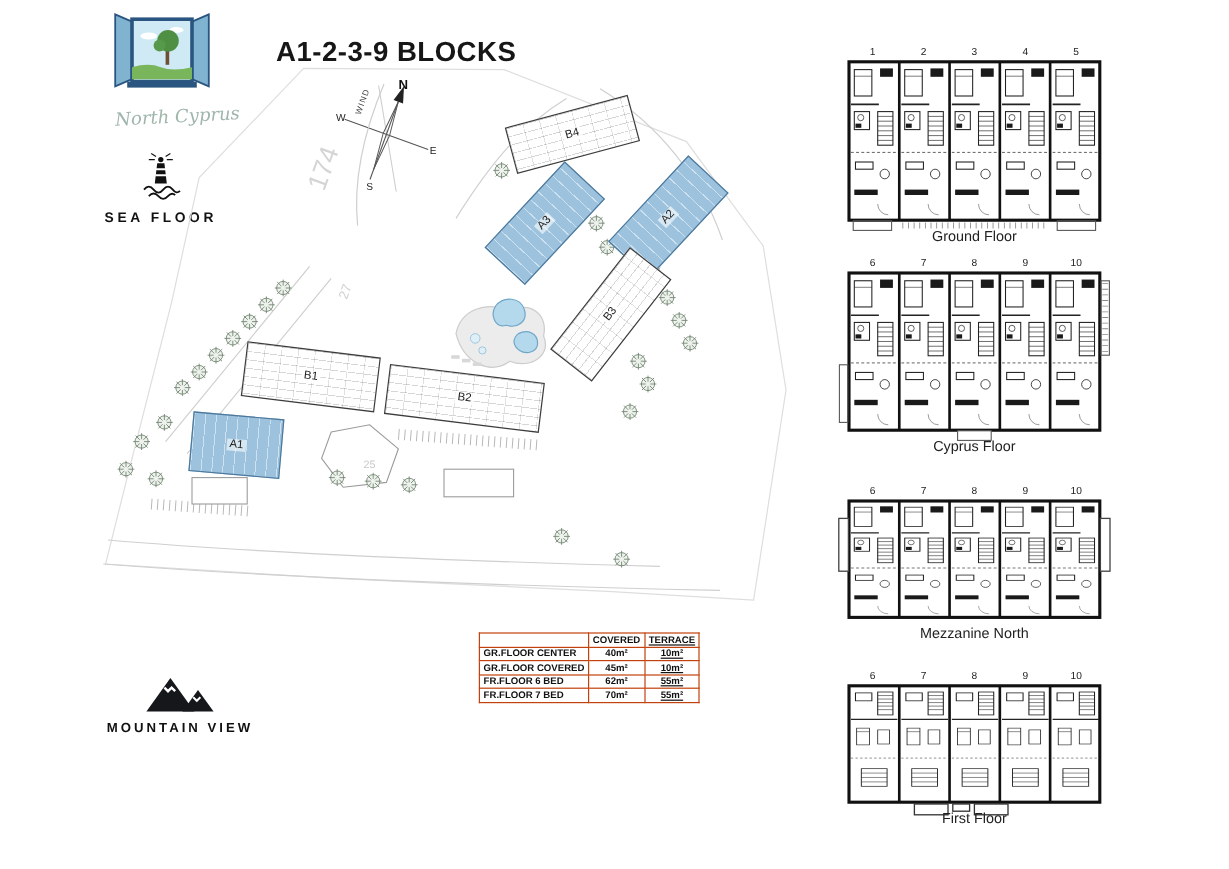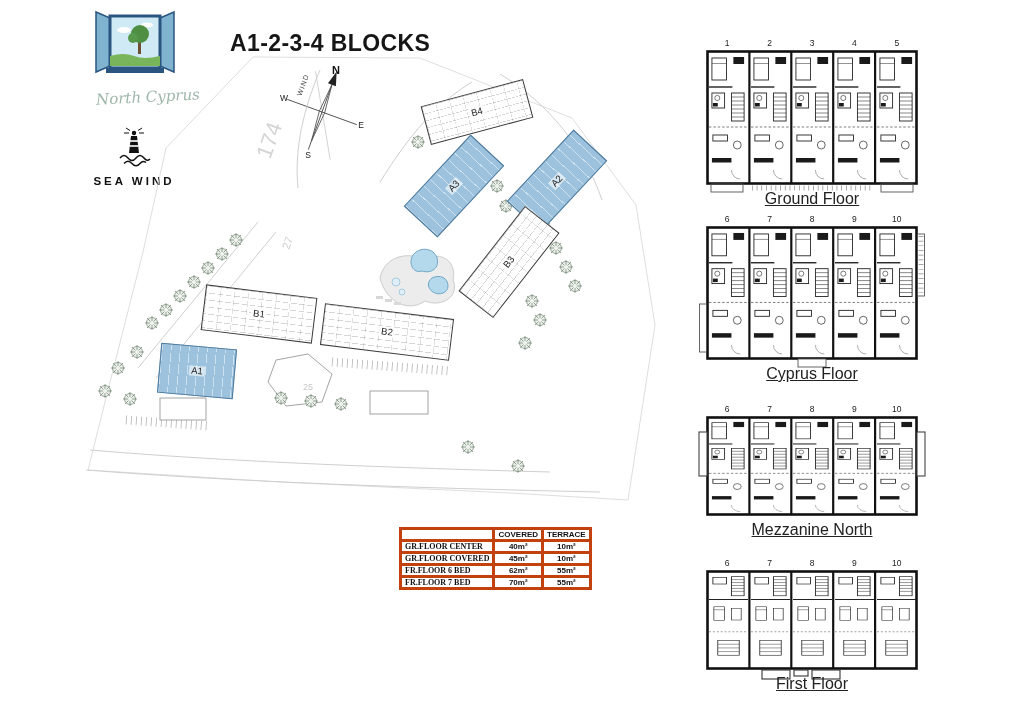--- a/index.html
+++ b/index.html
@@ -30,30 +30,30 @@
             repeating-linear-gradient(90deg, rgba(0,0,0,0.12) 0 0.7px, transparent 0.7px 14px); }
   .bldA { background-color:#9cc2dd; border:1px solid #4c789c;
           background-image:repeating-linear-gradient(90deg, rgba(255,255,255,0.5) 0 0.8px, transparent 0.8px 9px); }
   .bld span { font-size:9.5px; color:#1b1b1b; background:rgba(255,255,255,0.85);
               padding:0 2px; line-height:1.15; }
   .bldA span { background:rgba(255,255,255,0.6); }
 
   
   .tbl { position:absolute; left:399px; top:527px; border-collapse:collapse;
          font-size:8px; font-weight:bold; color:#111; }
-  .tbl td { border:3px solid #c2410c; padding:0 3px; height:11.5px; text-align:center; white-space:nowrap; }
-  .tbl td:first-child { text-align:left; min-width:88px;font-family:Liberation Serif, serif; }
+  .tbl td { border:1px solid #c2410c; padding:0 3px; height:11.5px; text-align:center; white-space:nowrap; }
+  .tbl td:first-child { text-align:left; min-width:88px; }
   .tbl td:nth-child(2) { min-width:44px; }
-  .tbl td:nth-child(3) { min-width:42px; }
+  .tbl td:nth-child(3) { min-width:42px;text-decoration:underline; }
 
   
   .floor-group { position:absolute; left:706px; width:212px; }
   .unit-numbers { display:flex; height:12px; }
   .unit-numbers span { flex:1; text-align:center; font-size:8.5px; color:#222; }
-  .floor-label { text-align:center; font-size:16px; color:#222; margin-top:5px;text-decoration:underline; }
+  .floor-label { text-align:center; font-size:12px; color:#222; margin-top:5px; }
   .strip { overflow:visible; display:block; }
 </style>
 </head>
 <body>
 
 <div class="page">
 
   <svg width="0" height="0" style="position:absolute">
     <defs>
       <symbol id="u1" viewBox="0 0 40 128" preserveAspectRatio="none">
@@ -127,24 +127,24 @@
       <line x1="7" y1="7" x2="12" y2="7" stroke="#111" stroke-width="1"></line>
       <line x1="22" y1="7" x2="27" y2="7" stroke="#111" stroke-width="1"></line>
       <line x1="9" y1="2" x2="13" y2="4.5" stroke="#111" stroke-width="1"></line>
       <line x1="25" y1="2" x2="21" y2="4.5" stroke="#111" stroke-width="1"></line>
       <polygon points="14,10 20,10 22,27 12,27" fill="#111"></polygon>
       <line x1="12.7" y1="15" x2="21.3" y2="15" stroke="#fff" stroke-width="1.6"></line>
       <line x1="12.4" y1="20" x2="21.6" y2="20" stroke="#fff" stroke-width="1.6"></line>
       <path d="M3 32 q4 -5 8 0 q4 5 8 0 q4 -5 8 0 q3 4 6 1" fill="none" stroke="#111" stroke-width="1.5"></path>
       <path d="M7 37.5 q4 -4.5 8 0 q4 4.5 8 0 q3 -3.5 6 -1" fill="none" stroke="#111" stroke-width="1.5"></path>
     </svg>
-    <div class="lbl">SEA WIND</div>
-  </div>
-
-  <div class="title">A1-2-3-4 BLOCKS</div>
+    <div class="lbl">SEA FLOOR</div>
+  </div>
+
+  <div class="title">A1-2-3-9 BLOCKS</div>
 
   <svg class="abs" style="left:272px;top:60px" width="100" height="105" viewBox="0 0 100 105">
     <g transform="rotate(20 50 52)" stroke="#555" fill="none">
       <line x1="30" y1="16" x2="74" y2="94" stroke="#c6c6c6" stroke-width="0.7"></line>
       <line x1="50" y1="14" x2="50" y2="92" stroke-width="0.9"></line>
       <line x1="13" y1="52" x2="87" y2="52" stroke-width="0.9"></line>
       <polygon points="50,9 45.8,23 54.2,23" fill="#222" stroke="none"></polygon>
       <polygon points="50,23 52.8,52 50,83 47.2,52" stroke-width="0.8"></polygon>
     </g>
     <text x="64" y="14" text-anchor="middle" font-size="11" font-weight="bold" fill="#111">N</text>
@@ -267,20 +267,29 @@
       <td>55m²</td>
     </tr>
     <tr>
       <td>FR.FLOOR 7 BED</td>
       <td>70m²</td>
       <td>55m²</td>
     </tr>
   </tbody>
     </table>
 
+  <div class="mountain">
+    <svg width="64" height="34" viewBox="0 0 64 34">
+      <polygon points="34,33 47,15 60,33" fill="#15171b"></polygon>
+      <polygon points="4,33 24,5 44,33" fill="#15171b"></polygon>
+      <path d="M19 13 l3 3 l3 -3 l3 3" fill="none" stroke="#fff" stroke-width="2"></path>
+      <path d="M43 21 l3 3 l3 -3" fill="none" stroke="#fff" stroke-width="1.6"></path>
+    </svg>
+    <div class="lbl">MOUNTAIN VIEW</div>
+  </div>
 
   <div class="floor-group" style="top:38px">
     <div class="unit-numbers">
       <span>1</span>
       <span>2</span>
       <span>3</span>
       <span>4</span>
       <span>5</span>
     </div>
     <svg class="strip" width="212" height="135" viewBox="0 0 212 135">

